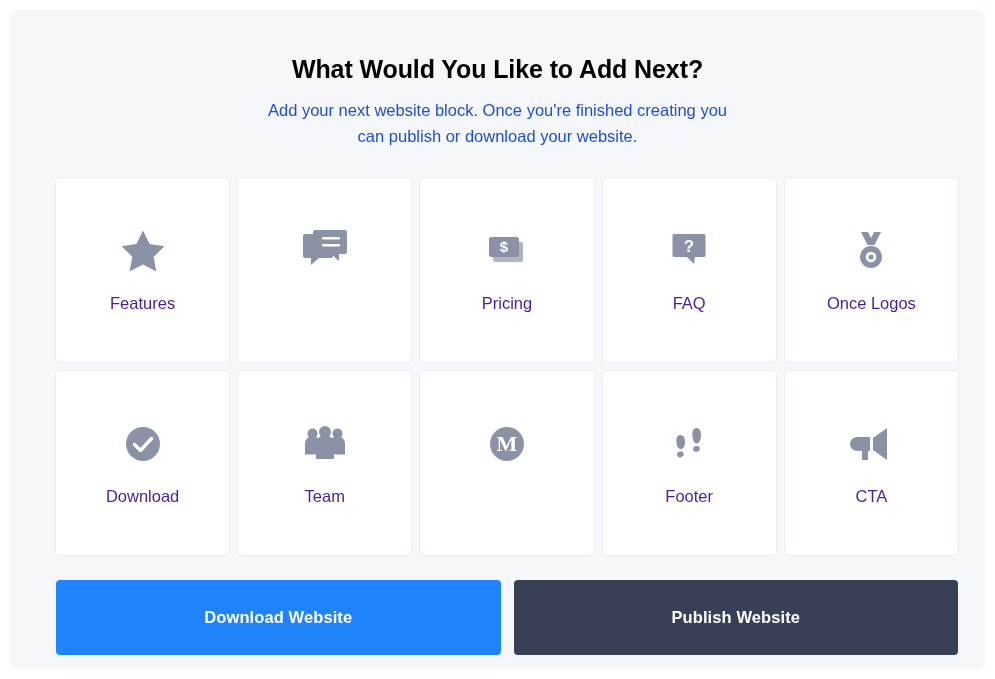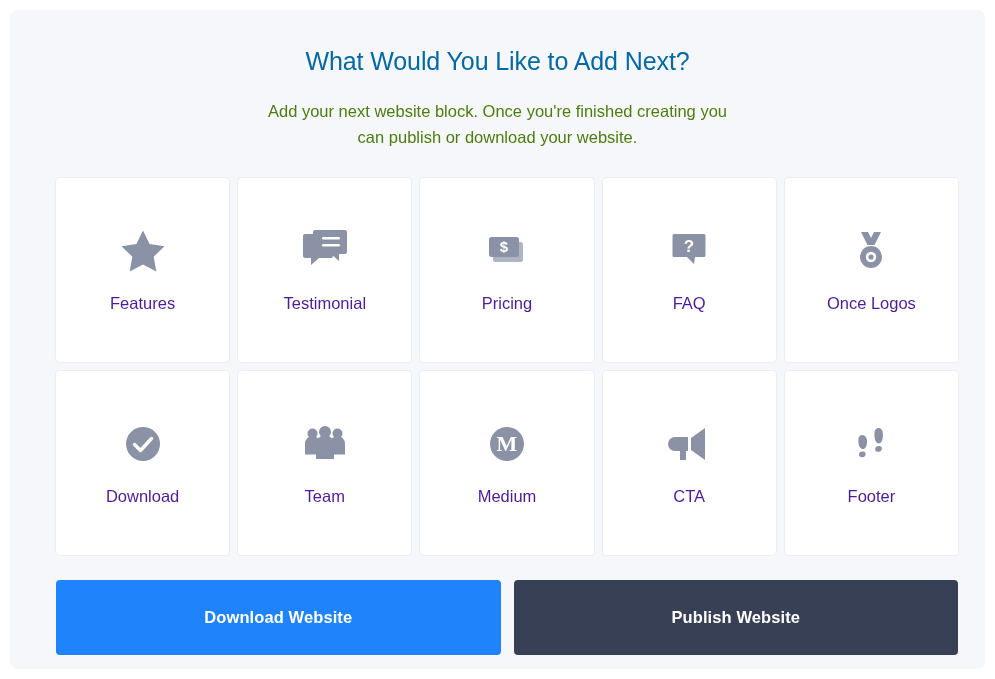--- a/index.html
+++ b/index.html
@@ -25,32 +25,32 @@
     box-sizing: border-box;
     overflow: hidden;
   }
 
   
   #header {
     padding-top: 36px;
     text-align: center;
   }
   #page-title {
-    margin: 0;
+    margin: 8px;
     font-size: 25px;
-    font-weight: normal;
-    color: #0369a1;
+    font-weight: bold;
+    color: #000000;
     letter-spacing: -0.1px;
     line-height: 1.25;
   }
   #page-subtitle {
-    margin: 21px auto 0 auto;
+    margin: 12px auto 0 auto;
     width: 470px;
     font-size: 16.5px;
-    color: #4d7c0f;
+    color: #1d4ed8;
     line-height: 1.58;
     font-weight: normal;
   }
 
   
   #block-grid {
     position: absolute;
     left: 46px;
     top: 168px;
     width: 902px;
@@ -136,21 +136,20 @@
 
     <div class="block-card">
       <span class="block-icon">
         <svg width="44" height="42" viewBox="0 0 44 42" fill="#8b92a5">
           <path d="M2 4 h26 a2 2 0 0 1 2 2 v20 a2 2 0 0 1 -2 2 h-12 l-8 7 v-7 h-6 a2 2 0 0 1 -2 -2 v-20 a2 2 0 0 1 2 -2 z"></path>
           <path d="M12 0 h30 a2 2 0 0 1 2 2 v20 a2 2 0 0 1 -2 2 h-6 v7 l-8 -7 h-16 a2 2 0 0 1 -2 -2 v-20 a2 2 0 0 1 2 -2 z" fill="#8b92a5"></path>
           <rect x="19" y="7" width="18" height="2.6" rx="1.3" fill="#ffffff"></rect>
           <rect x="19" y="14" width="18" height="2.6" rx="1.3" fill="#ffffff"></rect>
         </svg>
       </span>
-      <span class="block-label">Testimonial</span>
     </div>
 
     <div class="block-card">
       <span class="block-icon">
         <svg width="44" height="42" viewBox="0 0 44 42" fill="#8b92a5">
           <rect x="8" y="12" width="30" height="20" rx="2.5" fill="#aeb4c2"></rect>
           <rect x="4" y="7" width="30" height="20" rx="2.5" fill="#8b92a5"></rect>
           <text x="19" y="22.4" font-family="'Liberation Sans', sans-serif" font-size="15" font-weight="bold" fill="#ffffff" text-anchor="middle">$</text>
         </svg>
       </span>
@@ -204,47 +203,46 @@
       <span class="block-label">Team</span>
     </div>
 
     <div class="block-card">
       <span class="block-icon">
         <svg width="44" height="42" viewBox="0 0 44 42" fill="#8b92a5">
           <circle cx="22" cy="21" r="17"></circle>
           <text x="22" y="28" font-family="'Liberation Serif', serif" font-size="22" font-weight="bold" fill="#ffffff" text-anchor="middle">M</text>
         </svg>
       </span>
-      <span class="block-label">Medium</span>
+    </div>
+
+    <div class="block-card">
+      <span class="block-icon">
+        <svg width="44" height="42" viewBox="0 0 44 42" fill="#8b92a5">
+          <path d="M13 12 c4 0 5.5 4 5 8 c-0.4 3.4 -1.6 6 -4 6 c-2.6 0 -4.2 -2.6 -4.5 -6 c-0.4 -4.2 0.2 -8 3.5 -8 z"></path>
+          <path d="M11.2 29 c2.6 -1 5 -0.6 5.4 1.4 c0.4 2 -1 3.6 -3.2 3.8 c-2.2 0.2 -3.4 -0.8 -3.4 -2.4 c0 -1.2 0.4 -2.2 1.2 -2.8 z"></path>
+          <path d="M29.5 5 c3.6 0 4.8 4 4.4 8.6 c-0.4 4 -1.6 7 -4 7 c-2.6 0 -4 -3 -4.4 -7 c-0.4 -4.6 0.4 -8.6 4 -8.6 z"></path>
+          <path d="M27.4 23.6 c2.6 -1 5 -0.6 5.4 1.4 c0.4 2 -1 3.6 -3.2 3.8 c-2.2 0.2 -3.4 -0.8 -3.4 -2.4 c0 -1.2 0.4 -2.2 1.2 -2.8 z"></path>
+        </svg>
+      </span>
+      <span class="block-label">Footer</span>
     </div>
 
     <div class="block-card">
       <span class="block-icon">
         <svg width="44" height="42" viewBox="0 0 44 42" fill="#8b92a5">
           <path d="M38 5 v32 l-14 -10 v-12 z"></path>
           <path d="M8 14 h13 v14 h-13 a7 7 0 0 1 0 -14 z"></path>
           <path d="M13 27 h6 v10 h-6 z"></path>
           <rect x="21.5" y="13" width="2.5" height="16" fill="#ffffff"></rect>
         </svg>
       </span>
       <span class="block-label">CTA</span>
     </div>
 
-    <div class="block-card">
-      <span class="block-icon">
-        <svg width="44" height="42" viewBox="0 0 44 42" fill="#8b92a5">
-          <path d="M13 12 c4 0 5.5 4 5 8 c-0.4 3.4 -1.6 6 -4 6 c-2.6 0 -4.2 -2.6 -4.5 -6 c-0.4 -4.2 0.2 -8 3.5 -8 z"></path>
-          <path d="M11.2 29 c2.6 -1 5 -0.6 5.4 1.4 c0.4 2 -1 3.6 -3.2 3.8 c-2.2 0.2 -3.4 -0.8 -3.4 -2.4 c0 -1.2 0.4 -2.2 1.2 -2.8 z"></path>
-          <path d="M29.5 5 c3.6 0 4.8 4 4.4 8.6 c-0.4 4 -1.6 7 -4 7 c-2.6 0 -4 -3 -4.4 -7 c-0.4 -4.6 0.4 -8.6 4 -8.6 z"></path>
-          <path d="M27.4 23.6 c2.6 -1 5 -0.6 5.4 1.4 c0.4 2 -1 3.6 -3.2 3.8 c-2.2 0.2 -3.4 -0.8 -3.4 -2.4 c0 -1.2 0.4 -2.2 1.2 -2.8 z"></path>
-        </svg>
-      </span>
-      <span class="block-label">Footer</span>
-    </div>
-
   </div>
 
   <div id="actions">
     <button class="action-button" id="download-website-button">Download Website</button>
     <button class="action-button" id="publish-website-button">Publish Website</button>
   </div>
 
 </div>
 
 </body></html>

